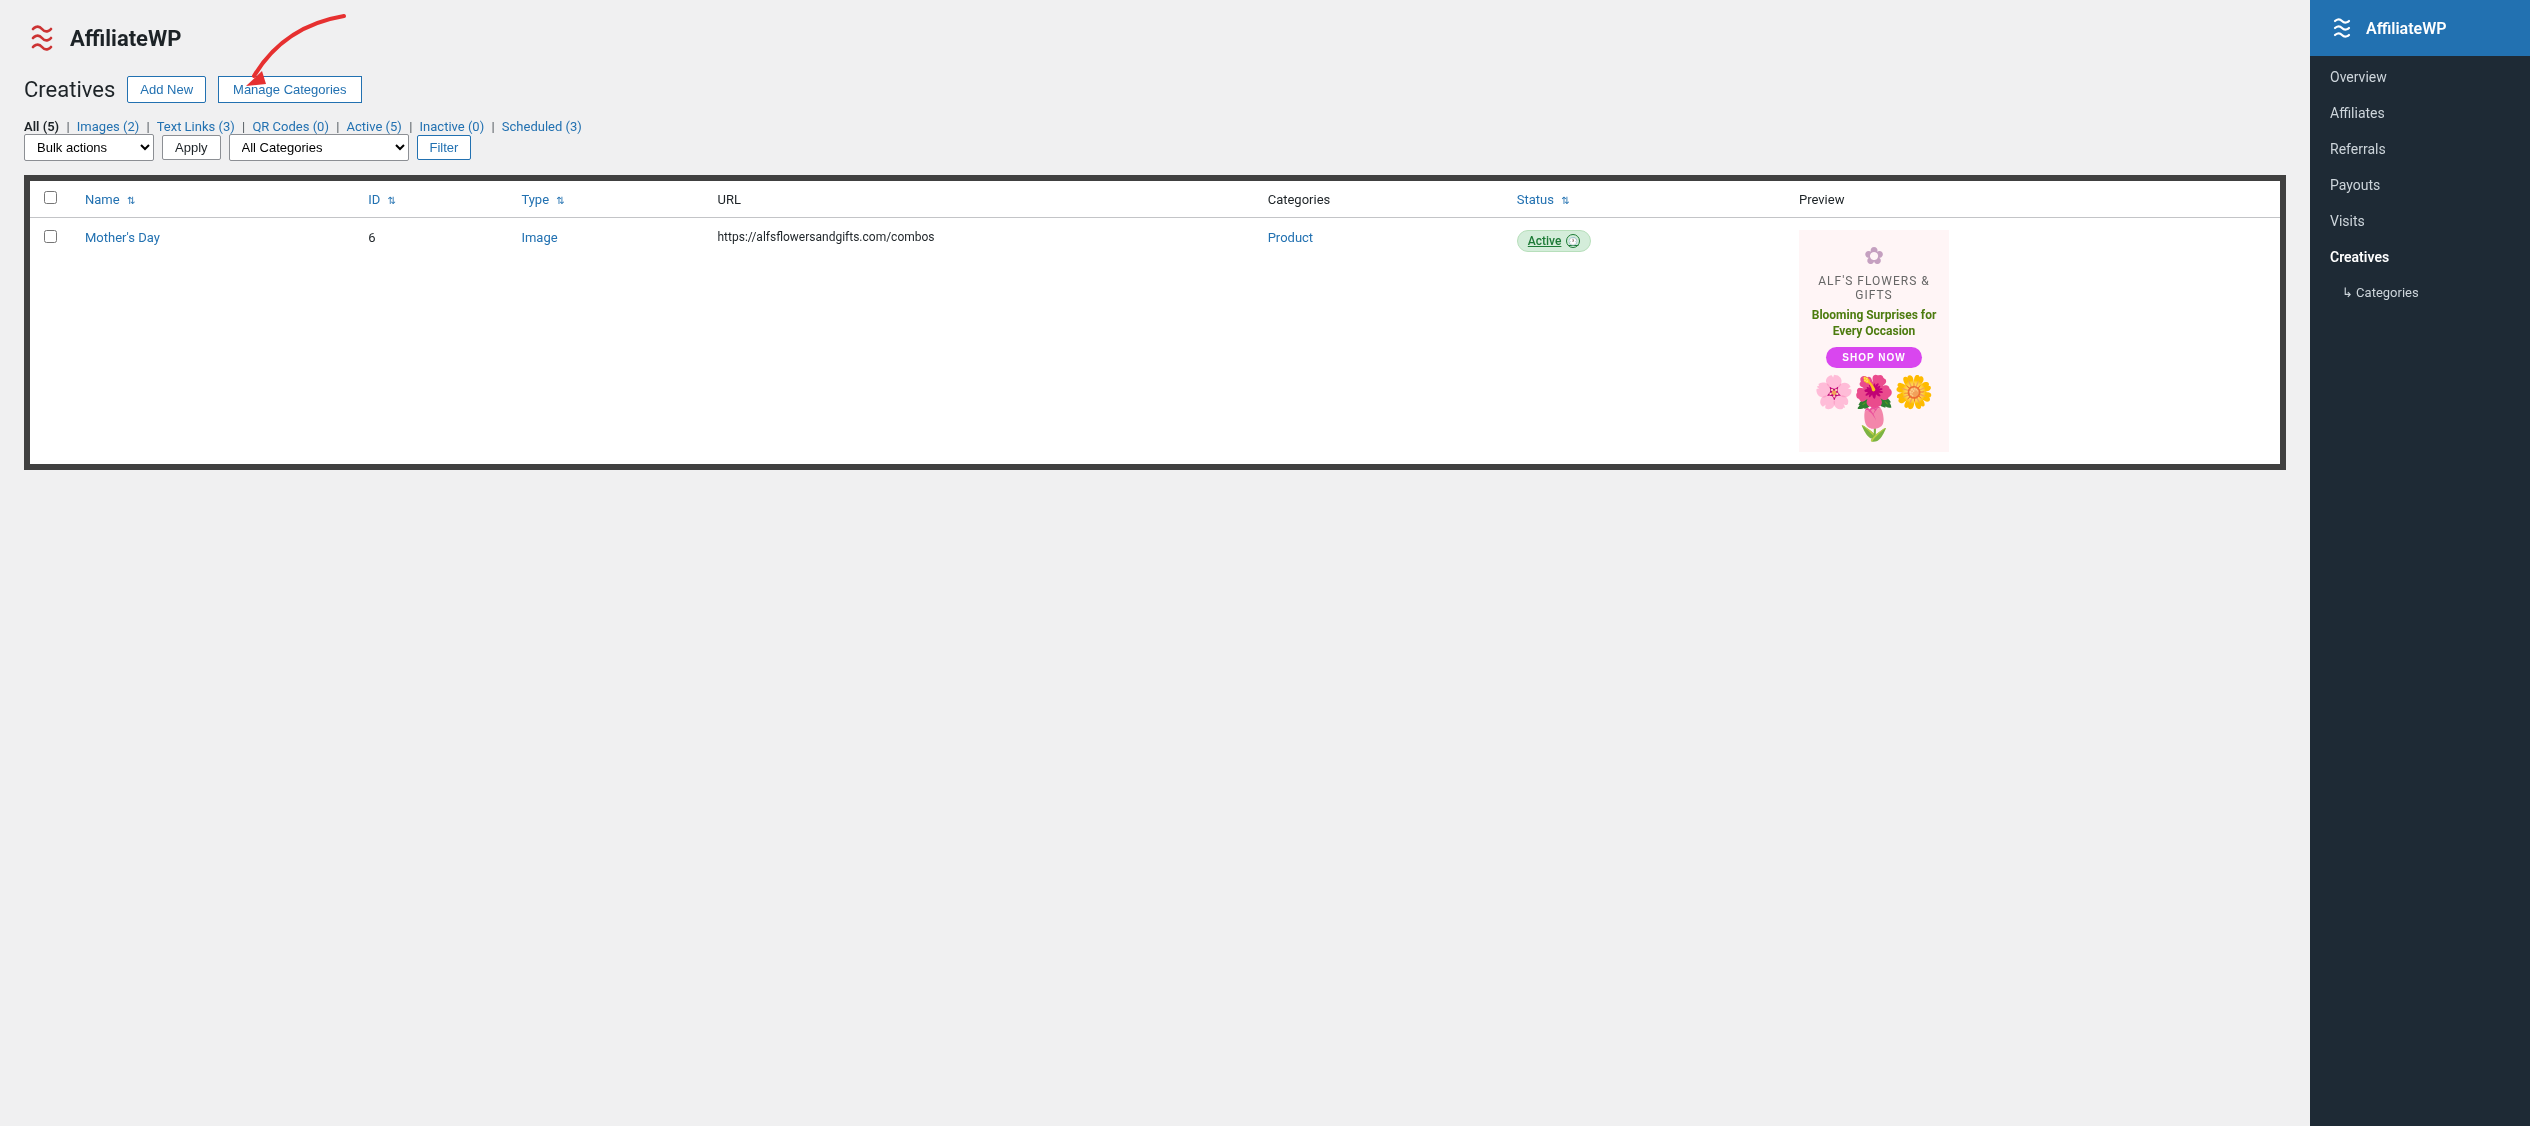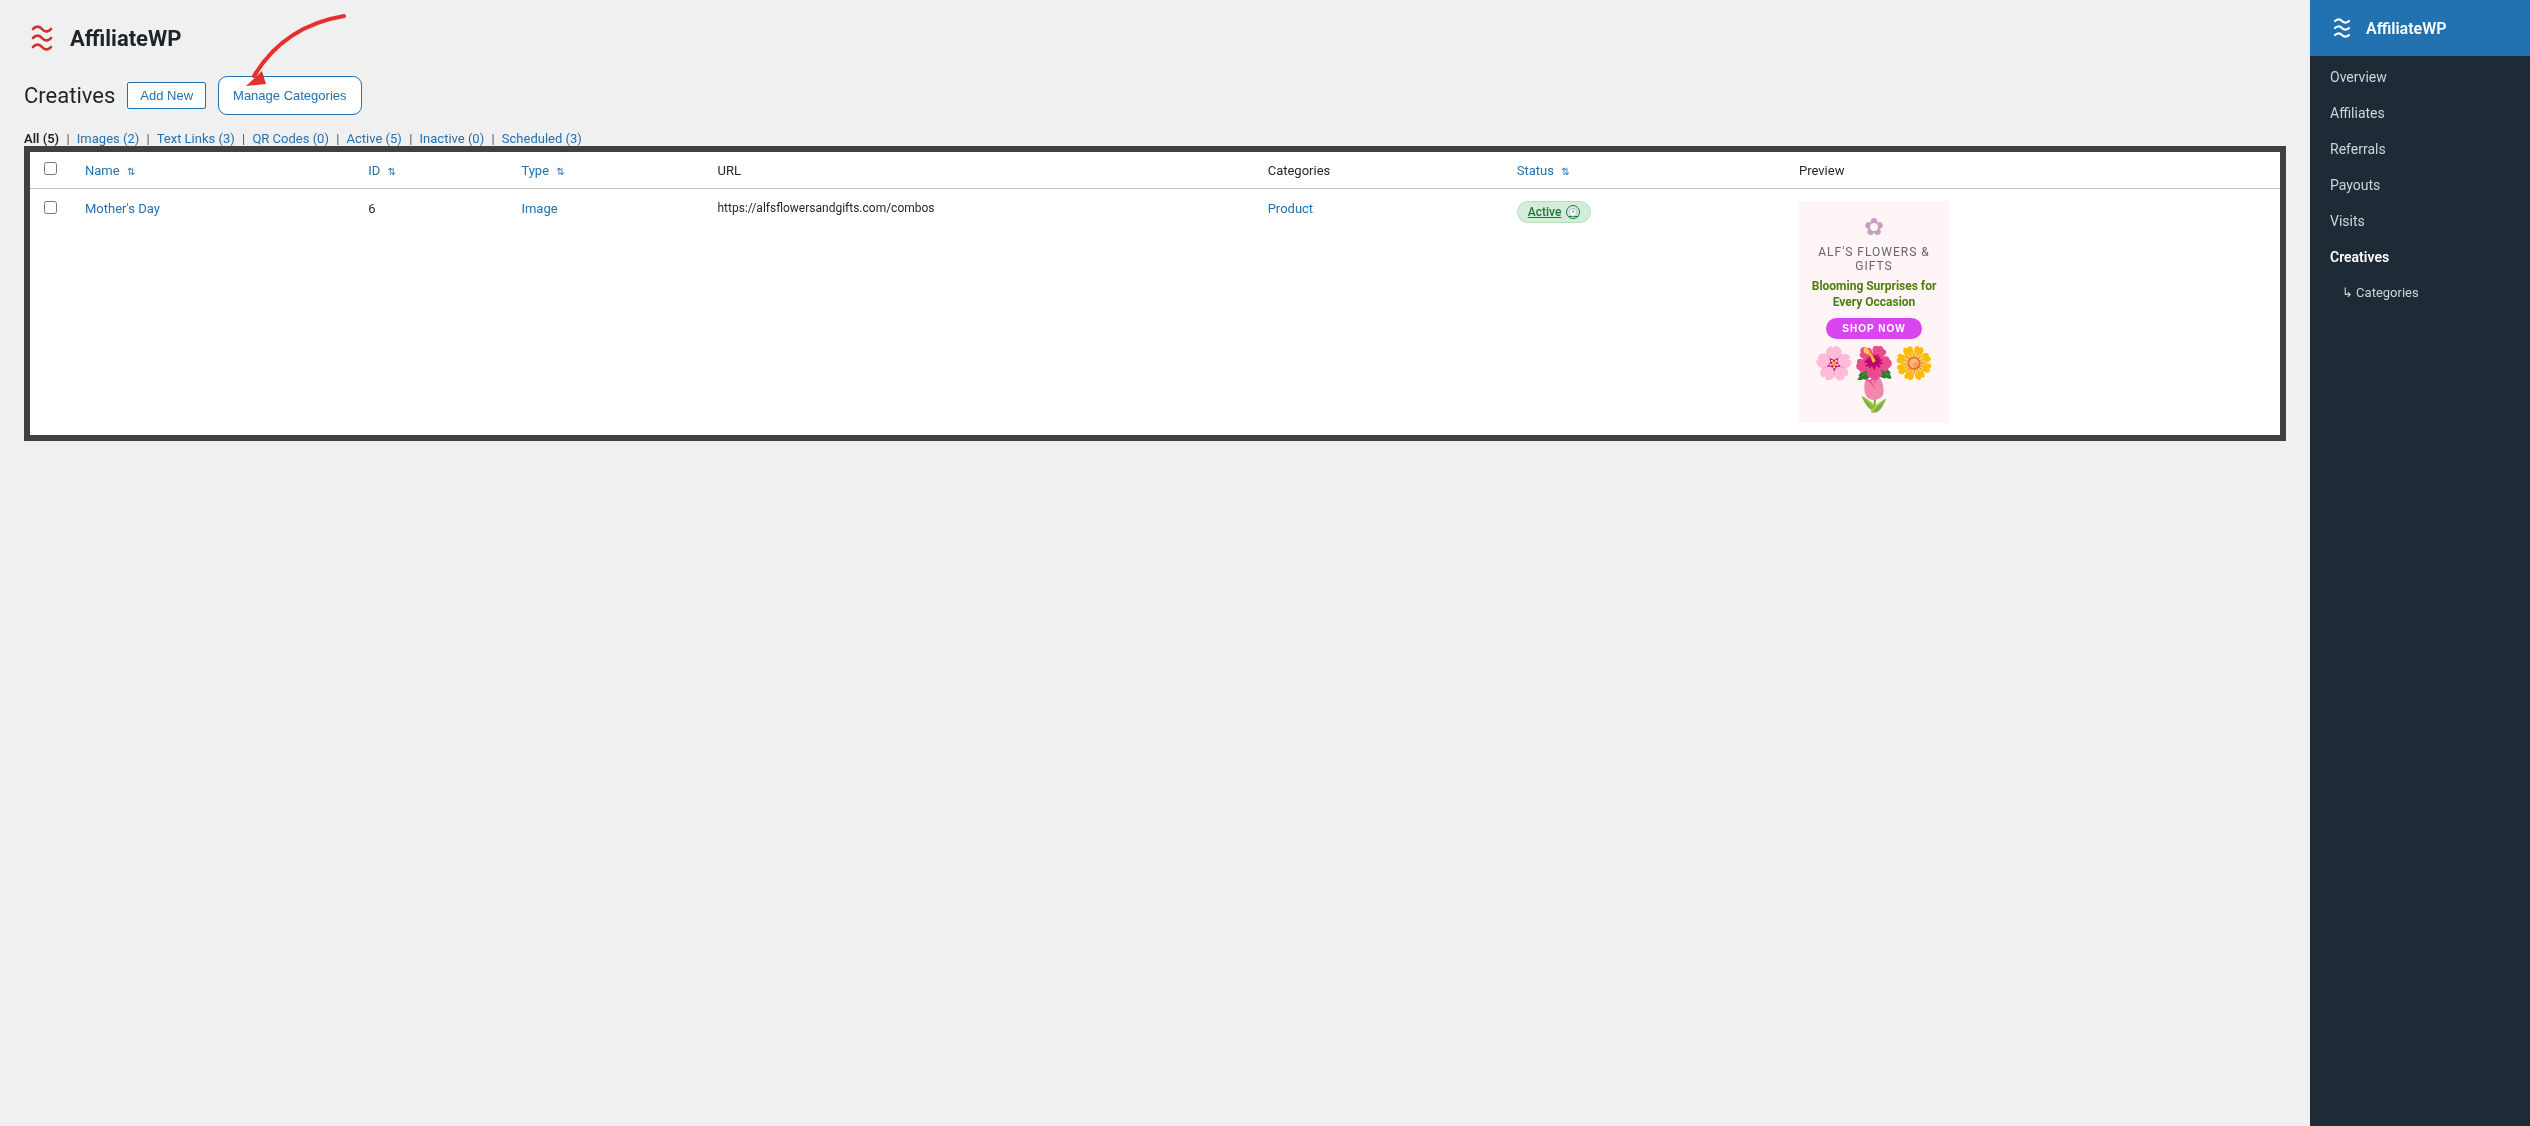--- a/index.html
+++ b/index.html
@@ -97,24 +97,24 @@
       color: #2271b1;
       padding: 5px 12px;
       font-size: 13px;
       cursor: pointer;
       border-radius: 2px;
     }
     .btn-manage-categories {
       border: 1px solid #2271b1;
       background: white;
       color: #2271b1;
-      padding: 11px 14px;
-      font-size: 13px;
-      cursor: pointer;
-      border-radius: 9px;
+      padding: 5px 14px;
+      font-size: 13px;
+      cursor: pointer;
+      border-radius: 0;
     }
 
     
     .arrow-annotation {
       position: absolute;
       left: 180px;
       top: -70px;
       width: 160px;
       pointer-events: none;
     }
@@ -365,20 +365,32 @@
     <span class="sep">|</span>
     <a href="#">QR Codes (0)</a>
     <span class="sep">|</span>
     <a href="#">Active (5)</a>
     <span class="sep">|</span>
     <a href="#">Inactive (0)</a>
     <span class="sep">|</span>
     <a href="#">Scheduled (3)</a>
   </div>
 
+  <div class="toolbar">
+    <select class="bulk-actions-select">
+      <option>Bulk actions</option>
+      <option>Delete</option>
+    </select>
+    <button class="btn-apply">Apply</button>
+    <select class="categories-select">
+      <option>All Categories</option>
+      <option>Product</option>
+    </select>
+    <button class="btn-filter">Filter</button>
+  </div>
 
   <table class="data-table">
     <thead>
       <tr>
         <th class="checkbox-col">
           <input type="checkbox" style="">
         </th>
         <th class="sortable">
           <span>Name</span>
           <span class="sort-arrows">⇅</span>

